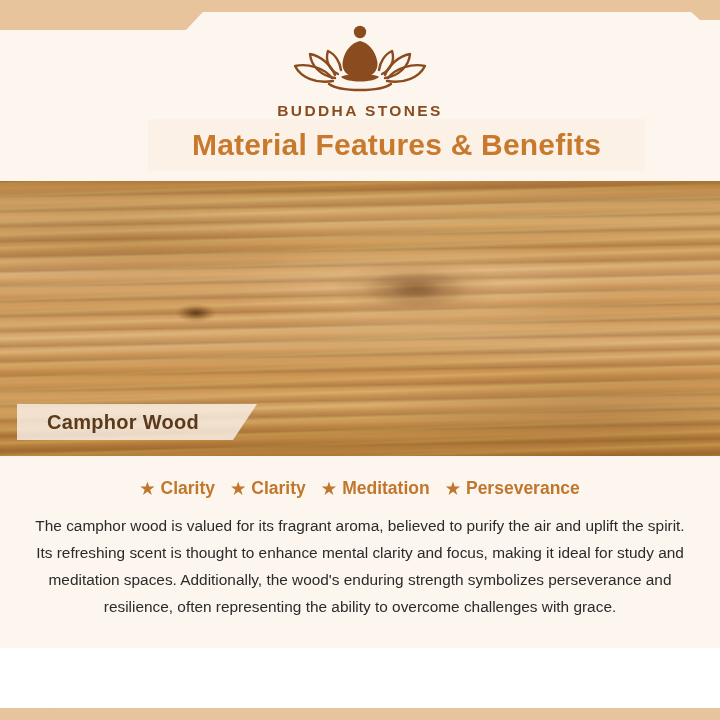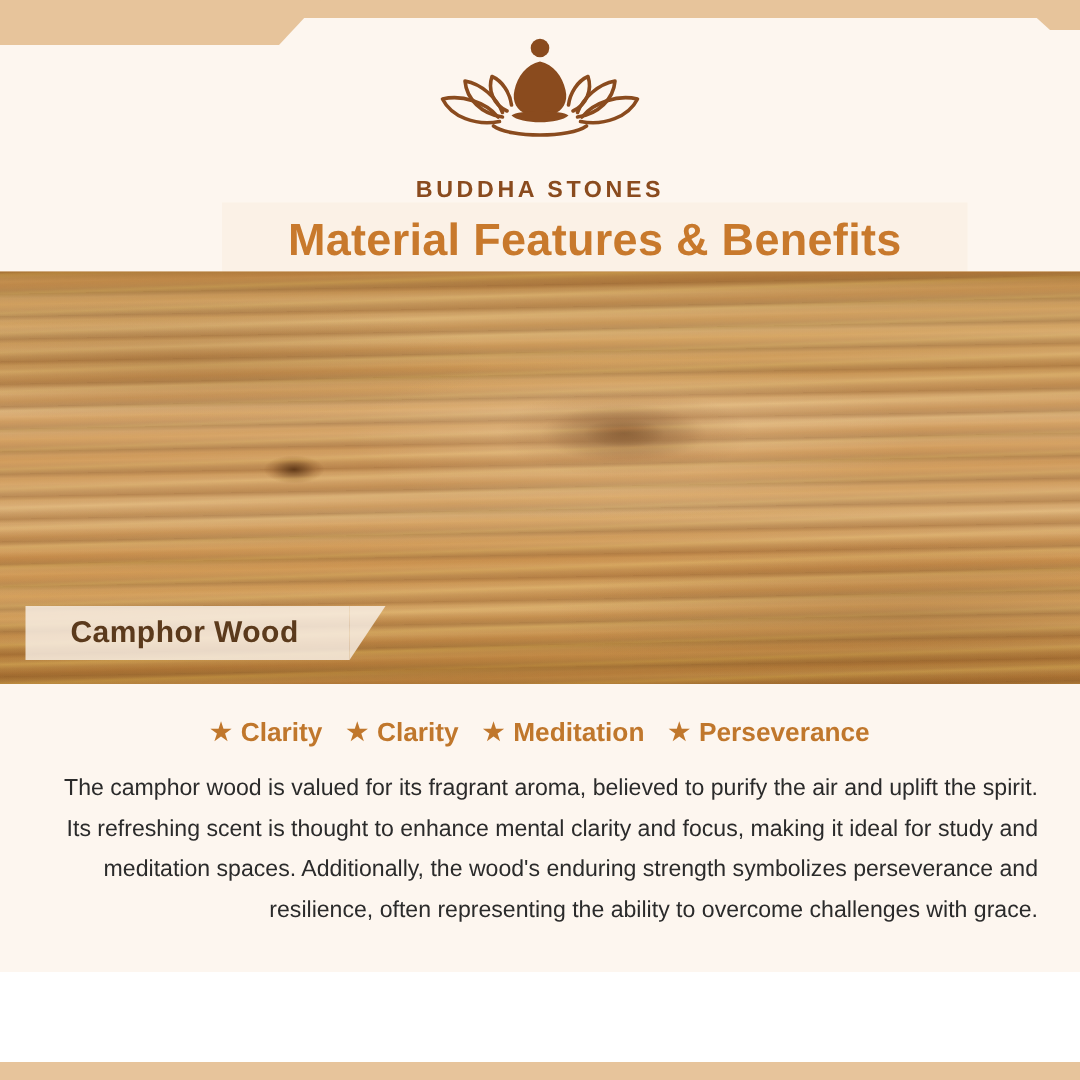--- a/index.html
+++ b/index.html
@@ -91,33 +91,33 @@
     left: 0;
     top: 18px;
     width: 720px;
     text-align: center;
   }
   .logo-mark {
     display: block;
     margin: 0 auto;
   }
   .brand-name {
-    margin-top: 20px;
+    margin-top: 4px;
     font-size: 15.5px;
     letter-spacing: 2.4px;
     color: #8a4b1e;
     font-weight: 700;
     font-family: "Liberation Sans", sans-serif;
   }
 
   
   .title-banner {
     position: absolute;
     left: 148px;
-    top: 135px;
+    top: 119px;
     width: 497px;
     height: 52px;
     background: #fbf1e6;
     display: flex;
     align-items: center;
     justify-content: center;
   }
   .title-text {
     font-size: 30px;
     font-weight: 700;
@@ -246,21 +246,21 @@
 
   
   .body-copy {
     position: absolute;
     left: 28px;
     top: 512px;
     width: 664px;
     font-size: 15.4px;
     line-height: 27px;
     color: #2b2b2b;
-    text-align: right;
+    text-align: center;
   }
 
   
   .bottom-white {
     position: absolute;
     left: 0;
     bottom: 12px;
     width: 720px;
     height: 60px;
     background: #ffffff;

